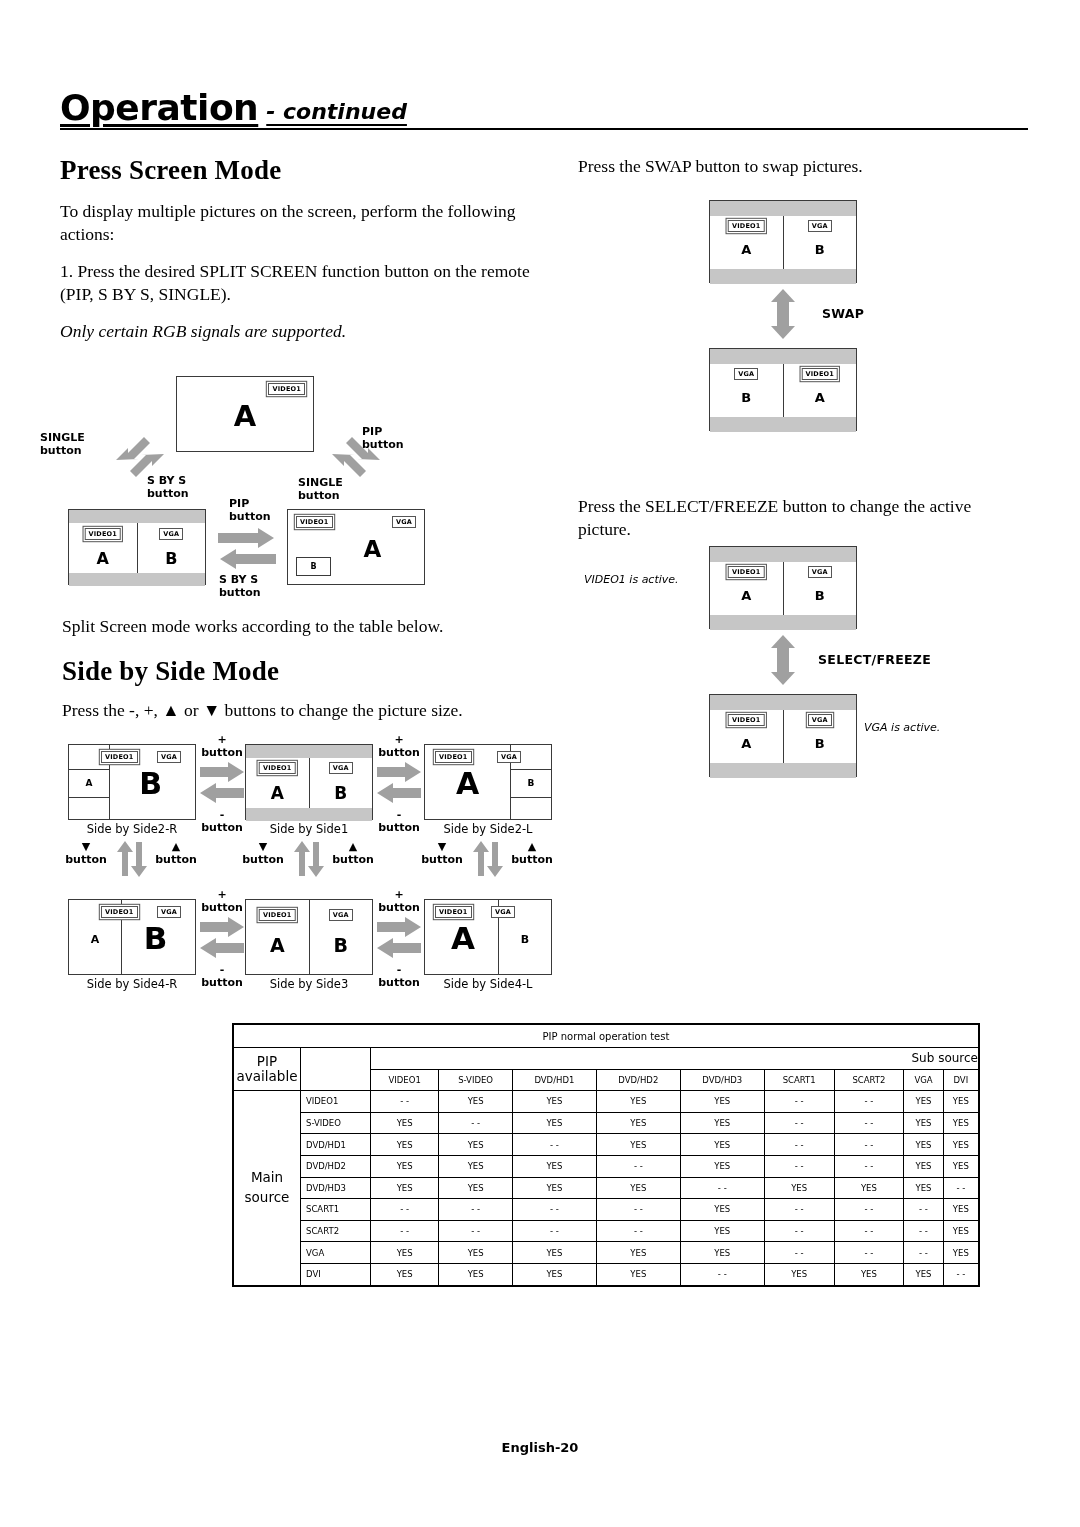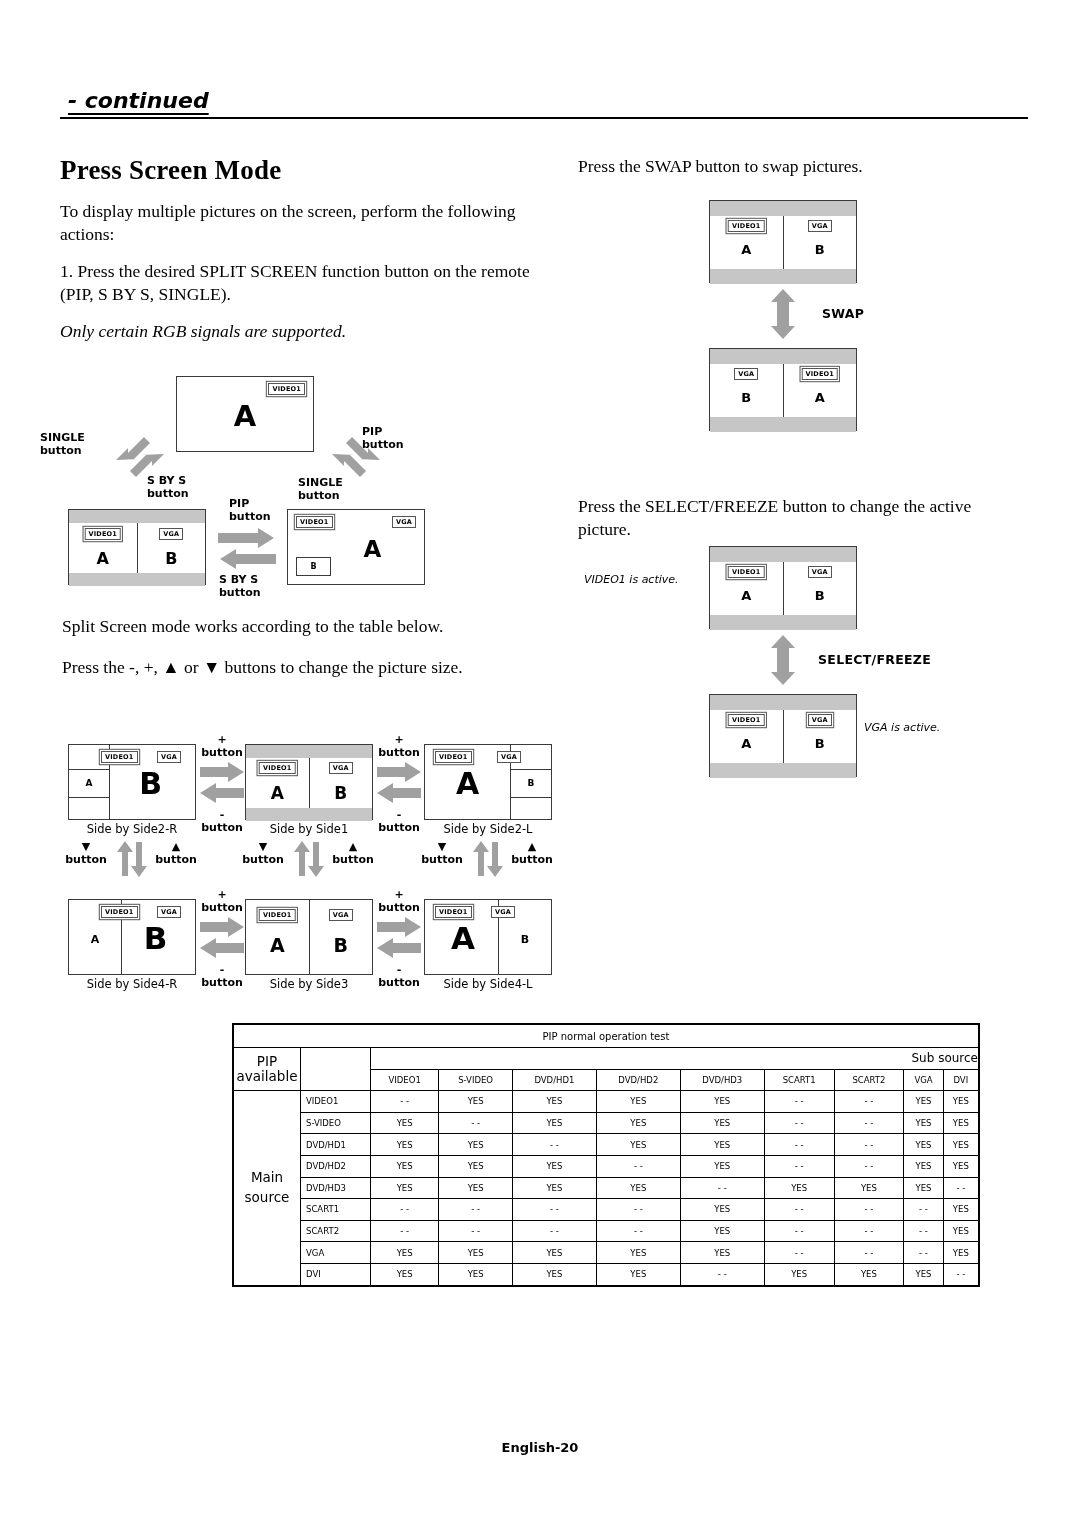--- a/index.html
+++ b/index.html
@@ -247,20 +247,21 @@
     font-size: 13px;
   }
 </style>
 </head>
 <body>
 
 <div id="page">
 
   <div class="hdr">
     <div class="hdr-row">
+      <span class="hdr-title">Operation</span>
       <span class="hdr-sub">- continued</span>
     </div>
   </div>
 
   <div class="col-left">
     <h2 class="sect">Press Screen Mode</h2>
     <p class="body">To display multiple pictures on the screen, perform the following actions:</p>
     <p class="body">1. Press the desired SPLIT SCREEN function button on the remote (PIP, S BY S, SINGLE).</p>
     <p class="ital">Only certain RGB signals are supported.</p>
   </div>
@@ -350,20 +351,21 @@
       <div>button</div>
     </div>
     <div class="btnlab" style="left:219px;top:573px;text-align:left;">
       <div>S BY S</div>
       <div>button</div>
     </div>
   </div>
 
   <div style="position:absolute;left:62px;top:615px;width:500px;">
     <p class="body" style="margin-bottom:18px;">Split Screen mode works according to the table below.</p>
+    <h2 class="sect" style="margin-bottom:12px;">Side by Side Mode</h2>
     <p class="body">Press the -, +, ▲ or ▼ buttons to change the picture size.</p>
   </div>
 
   <div style="position:absolute;left:0;top:0;">
 
     <div class="tv" style="left:68px;top:744px;width:128px;height:76px;position:absolute;">
       <div class="stage" style="height:100%;">
         <div class="pane" style="flex:0 0 40px;">
           <div class="hline" style="left:0;top:24px;width:40px;"></div>
           <div class="hline" style="left:0;top:52px;width:40px;"></div>

